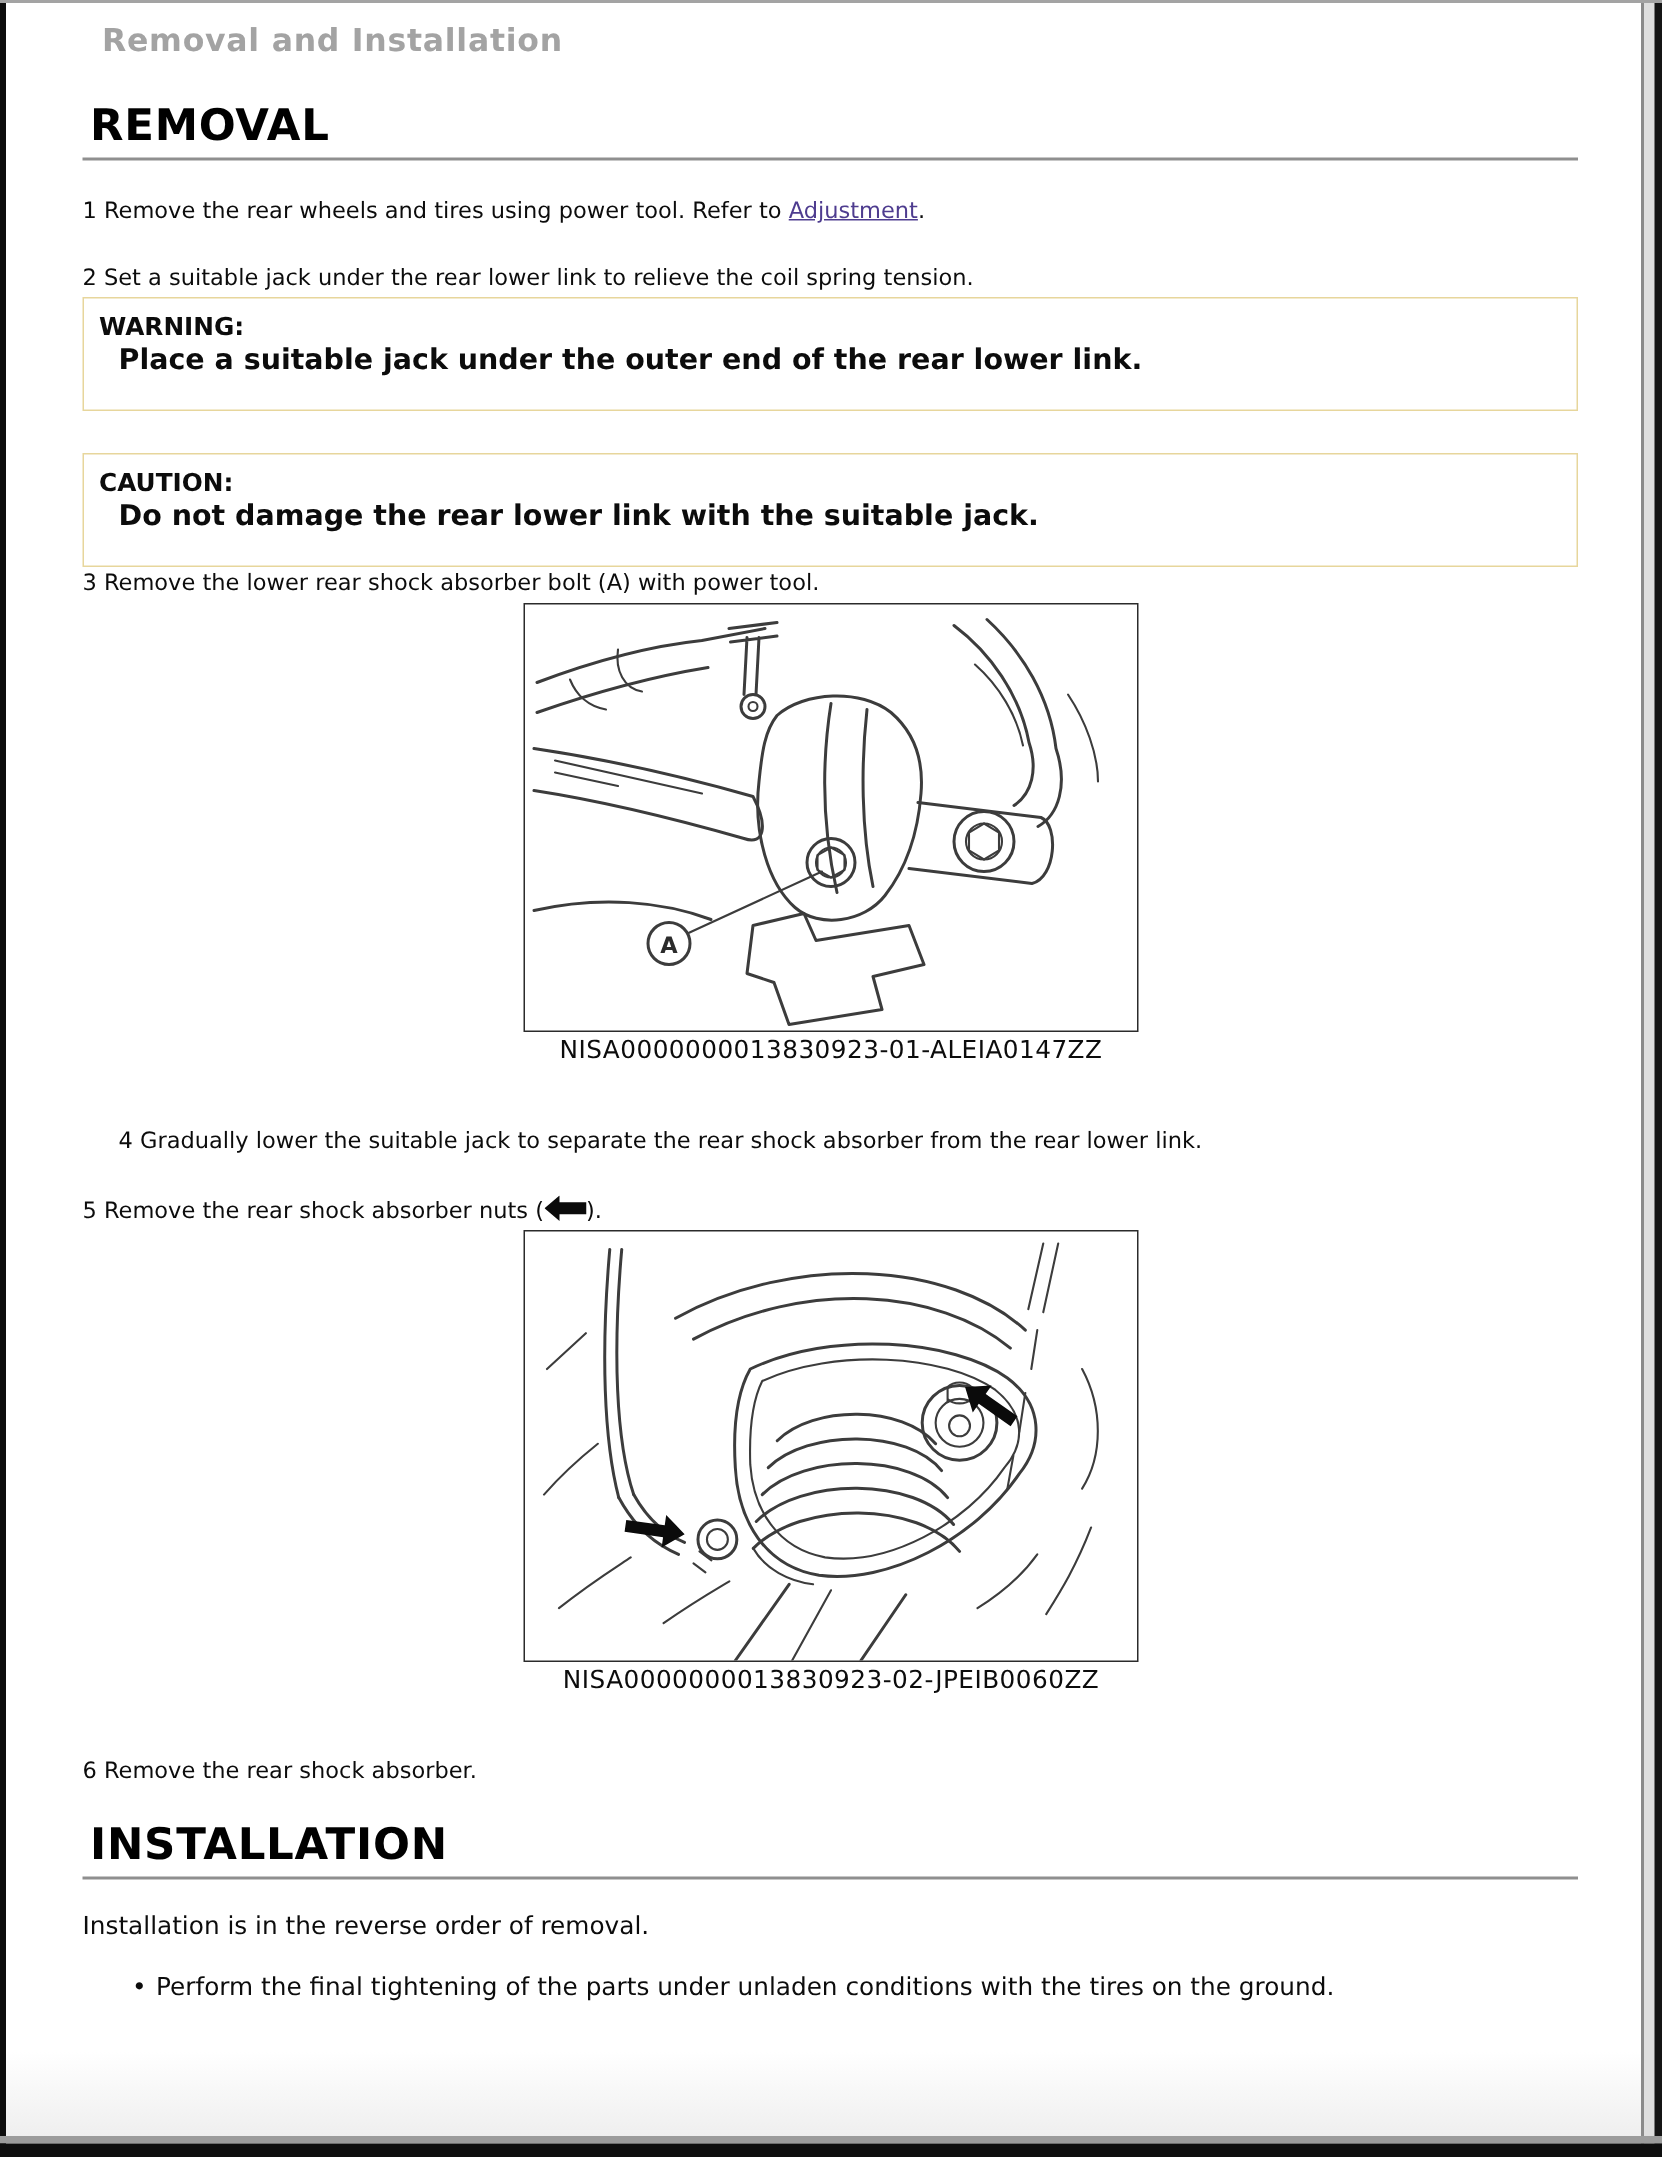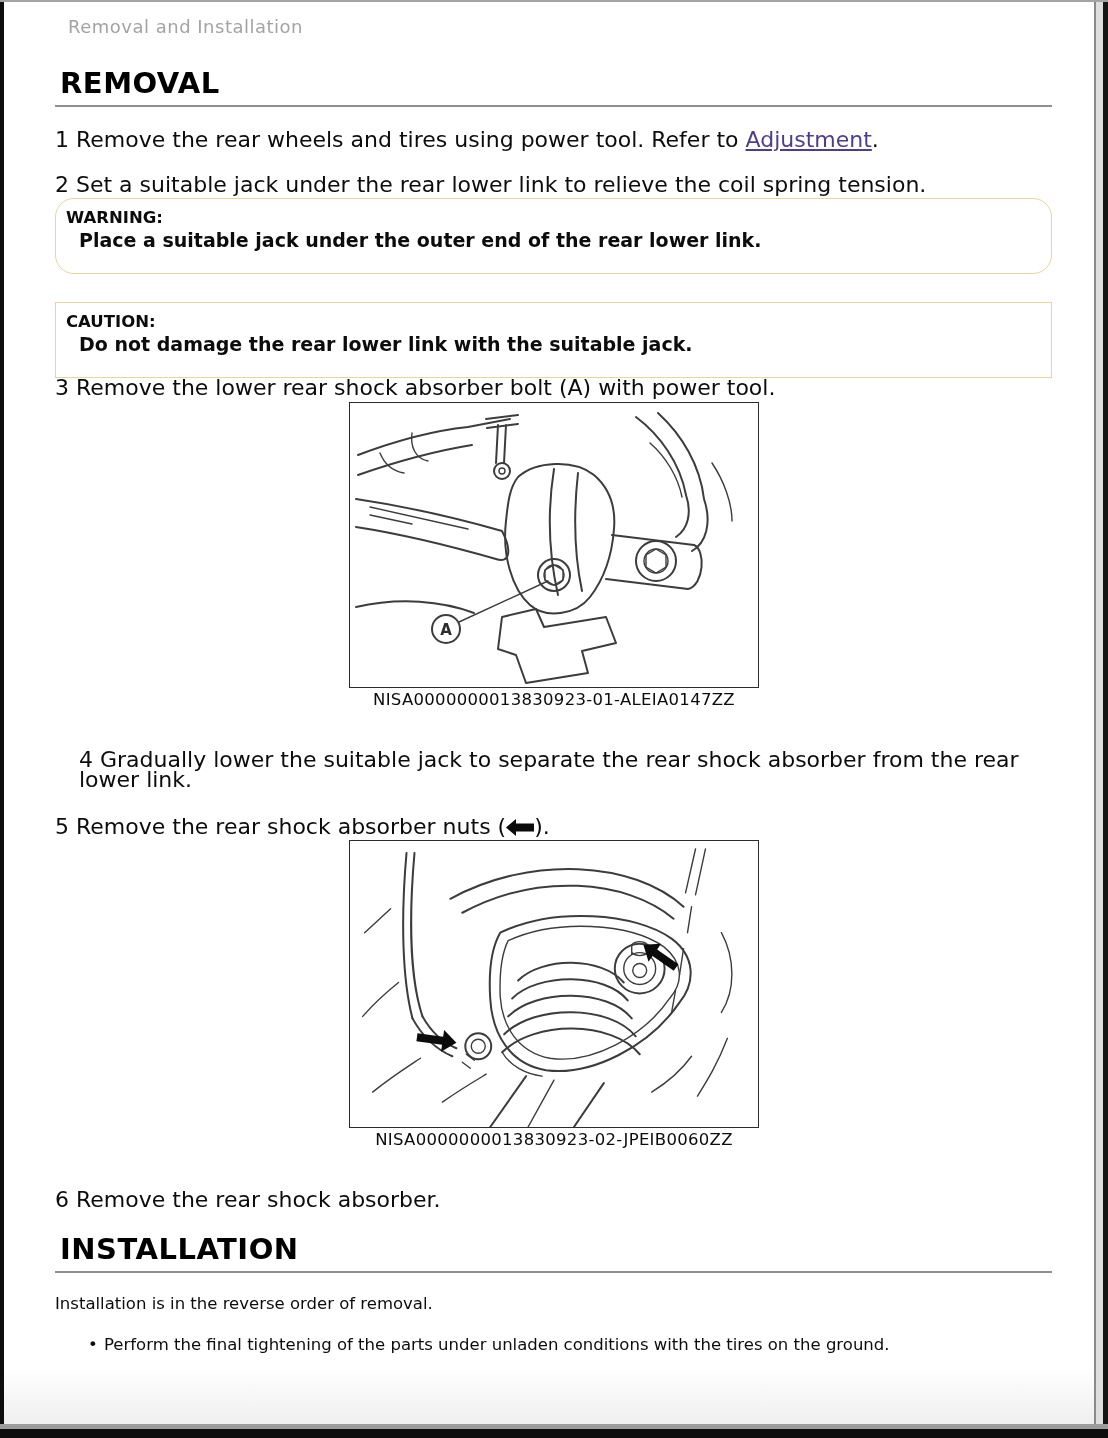--- a/index.html
+++ b/index.html
@@ -17,36 +17,36 @@
   .frame-top    { position:absolute; left:0; right:0; top:0; height:2px; background:#a3a3a3; }
   .frame-right  { position:absolute; right:0; top:2px; bottom:9px; width:14px;
                   background:#dedede; border-left:2px solid #8a8a8a; border-right:5px solid #151515; }
   .frame-bottom-gray  { position:absolute; left:0; right:0; bottom:9px; height:5px; background:#9c9c9c; }
   .frame-bottom-black { position:absolute; left:0; right:0; bottom:0; height:9px; background:#0e0e0e; }
   .bottom-fade { position:absolute; left:4px; right:14px; bottom:14px; height:56px;
                  background:linear-gradient(#ffffff, #efefef); pointer-events:none; }
 
   .content { position:absolute; top:2px; left:4px; right:14px; bottom:14px; padding:0 42px 0 51px; }
 
-  .doc-title { margin:8px 0 0 13px; font-size:18px; line-height:34px; font-weight:normal; color:#a3a3a3; letter-spacing:0.5px; }
+  .doc-title { margin:8px 0 0 13px; font-size:21px; line-height:34px; font-weight:bold; color:#a3a3a3; letter-spacing:0.5px; }
   .section-heading { margin:22px 0 0 5px; font-size:29px; line-height:34px; font-weight:bold; color:#000; letter-spacing:0.5px; }
   .rule { margin-top:5px; height:2px; border:none; background:#8f8f8f; }
 
-  .step { font-size:22px; line-height:20px; }
+  .step { font-size:15px; line-height:20px; }
   .step-1 { margin-top:23px; }
   .step-2 { margin-top:25px; }
   .step-3 { }
   .step-4 { margin-top:40px;margin-left:24px; }
   .step-5 { margin-top:27px; }
   .step-6 { margin-top:40px; }
 
   a.doc-link { color:#4e3c8f; text-decoration:underline; cursor:pointer; }
 
   .alert-box { border:1px solid #e7d69c; background:#fff; height:76px; padding:9px 10px; }
-  .alert-warning { margin-top:3px;border-radius:19px; }
+  .alert-warning { margin-top:3px; }
   .alert-caution { margin-top:28px; }
   .alert-label { font-weight:bold; font-size:16.5px; line-height:20px; }
   .alert-text  { font-weight:bold; font-size:19px; line-height:20px; margin:2px 0 0 13px; }
 
   .figure { margin-left:294px; width:410px; border:1px solid #2b2b2b; background:#fff; }
   .figure-1 { margin-top:4px; height:286px; }
   .figure-2 { margin-top:3px; height:288px; }
   .figure svg { display:block; width:100%; height:100%; }
   .figure-caption { margin-left:294px; width:410px; margin-top:2px; text-align:center;
                     font-size:16.5px; line-height:20px; letter-spacing:0.3px; }

